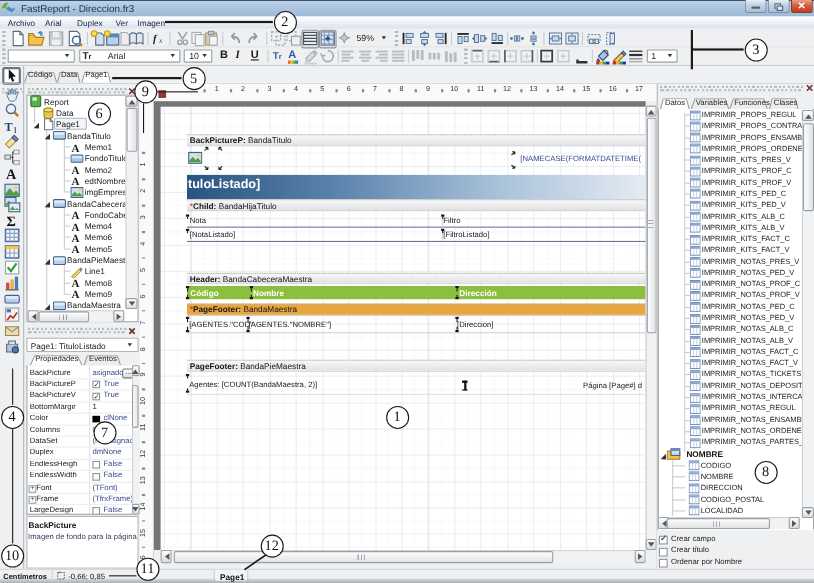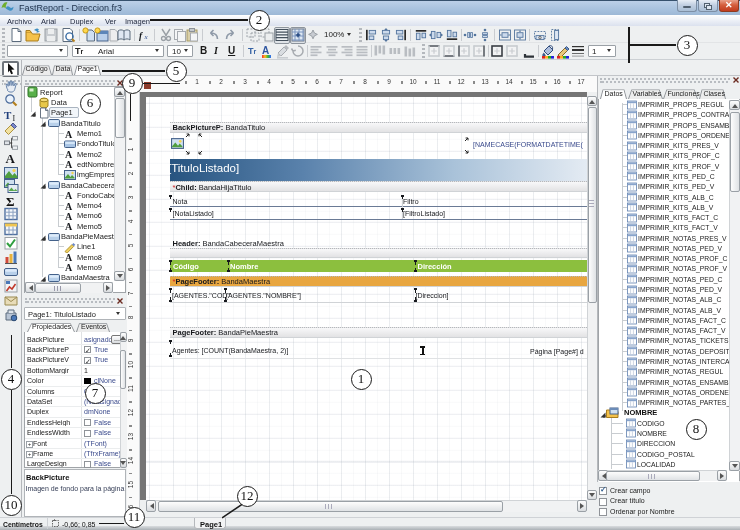--- a/index.html
+++ b/index.html
@@ -119,21 +119,21 @@
     <path d="M2 5.2 h12 M2 7.9 h12 M2 10.6 h12" stroke="#44505c" stroke-width="1.2"></path>
   </svg>
 <svg class="ico " style="left:290px;top:27px" width="16" height="16" viewBox="0 0 16 16">
     <rect x="2" y="2" width="12" height="12" fill="#dde7f2" stroke="#6b7685"></rect>
     <path d="M5 2 v12 M9 2 v12 M13 2 v12 M2 5 h12 M2 9 h12 M2 13 h12" stroke="#7d96c0" stroke-width="1"></path>
     <path d="M8 5 l1 2 2 1 -2 1 -1 2 -1-2 -2-1 2-1z" fill="#2c4f86"></path>
   </svg>
 <svg class="ico " style="left:305px;top:27px" width="16" height="16" viewBox="0 0 16 16">
     <path d="M8 3 l1.4 3 3 1.4 -3 1.4 -1.4 3 -1.4-3 -3-1.4 3-1.4z" fill="#c8ccd2" stroke="#9aa0a6"></path>
   </svg>
-<div class="tx" style="left:324px;top:30px;font-size:8px;color:#222">100%</div>
+<div class="tx" style="left:324px;top:30px;font-size:8px;color:#222">59%</div>
 <div class="cbarr" style="left:347px;top:33px"></div>
 <div class="grip" style="left:359px;top:28px;height:14px"></div>
 <svg class="ico " style="left:363px;top:27px" width="16" height="16" viewBox="0 0 16 16">
     <rect x="3" y="2.8" width="1.7" height="10.4" fill="#2a2a2a"></rect>
     <rect x="6.2" y="3.4" width="6.4" height="3.6" fill="#ccdaec" stroke="#54759e" stroke-width=".9"></rect>
     <rect x="6.2" y="9" width="4.6" height="3.6" fill="#ccdaec" stroke="#54759e" stroke-width=".9"></rect>
   </svg>
 <svg class="ico " style="left:378px;top:27px" width="16" height="16" viewBox="0 0 16 16">
     <rect x="4.4" y="3.4" width="7.2" height="3.6" fill="#ccdaec" stroke="#54759e" stroke-width=".9"></rect>
     <rect x="5.4" y="9" width="5.2" height="3.6" fill="#ccdaec" stroke="#54759e" stroke-width=".9"></rect>
@@ -736,32 +736,32 @@
       <path d="M1 4 L4 1 M1 4 L1 1.6 M1 4 L3.4 4" fill="none" stroke="#222" stroke-width="1"></path>
     </g>
   </svg>
 <svg class="ico" style="left:464px;top:149px" width="5" height="5" viewBox="0 0 5 5">
     <g transform="scale(-1,1) translate(-5,0)">
       <path d="M1 4 L4 1 M1 4 L1 1.6 M1 4 L3.4 4" fill="none" stroke="#222" stroke-width="1"></path>
     </g>
   </svg>
 <div class="tx" style="left:473px;top:141px;font-size:7px;color:#3a4a8c">[NAMECASE(FORMATDATETIME(</div>
 <div class="ab" style="left:170px;top:158.5px;width:417px;height:22px;background:linear-gradient(to right,#275480 0%,#5a82ac 32%,#a9c2d9 68%,#e4ebf3 100%)"></div>
-<div class="tx" style="left:168px;top:162px;font-size:11.5px;font-weight:normal;color:#fff">[TituloListado]</div>
+<div class="tx" style="left:157px;top:162px;font-size:11.5px;font-weight:bold;color:#fff">[TituloListado]</div>
 <div class="ab" style="left:170px;top:181px;width:417px;height:11px;background:linear-gradient(#f8f8f9,#e2e2e4);border-top:1px dotted #b5b8bc;border-bottom:1px solid #d0d3d6"></div>
 <div class="tx" style="left:172.5px;top:182.5px;font-size:7.5px;color:#16181c"><span style="color:#c22">*</span><b>Child:</b> BandaHijaTitulo</div>
 <div class="ab" style="left:170px;top:206px;width:417px;height:1px;background:#6a7a95"></div>
 <div class="ab" style="left:170px;top:219px;width:417px;height:1px;background:#6a7a95"></div>
 <div class="ab" style="left:402px;top:196px;width:1px;height:23px;background:#d0d3d6"></div>
 <div class="tx" style="left:172.5px;top:197.5px;font-size:7px;color:#16181c">Nota</div>
 <div class="tx" style="left:403px;top:197.5px;font-size:7px;color:#16181c">Filtro</div>
 <div class="tx" style="left:172.5px;top:210px;font-size:7px;color:#16181c">[NotaListado]</div>
 <div class="tx" style="left:403px;top:210px;font-size:7px;color:#16181c">[FiltroListado]</div>
 <div class="ab" style="left:170px;top:247.5px;width:417px;height:10.5px;background:linear-gradient(#f8f8f9,#e2e2e4);border-top:1px dotted #b5b8bc;border-bottom:1px solid #d0d3d6"></div>
-<div class="tx" style="left:172.5px;top:239px;font-size:7.5px;color:#16181c"><b>Header:</b> BandaCabeceraMaestra</div>
+<div class="tx" style="left:172.5px;top:249.0px;font-size:7.5px;color:#16181c"><b>Header:</b> BandaCabeceraMaestra</div>
 <div class="ab" style="left:170px;top:259.5px;width:417px;height:12.5px;background:#8cbf3e"></div>
 <div class="tx" style="left:173px;top:261.5px;font-size:7.5px;font-weight:bold;color:#fff">Código</div>
 <div class="tx" style="left:230px;top:261.5px;font-size:7.5px;font-weight:bold;color:#fff">Nombre</div>
 <div class="tx" style="left:417.5px;top:261.5px;font-size:7.5px;font-weight:bold;color:#fff">Dirección</div>
 <div class="ab" style="left:170px;top:275.5px;width:417px;height:11.5px;background:#e8a640;border-top:1px dotted #b5b8bc;border-bottom:1px solid #d0d3d6"></div>
 <div class="tx" style="left:172.5px;top:277.0px;font-size:7.5px;color:#16181c"><span style="color:#c22">*</span><b>PageFooter:</b> BandaMaestra</div>
 <div class="ab" style="left:170px;top:301.5px;width:417px;height:1px;background:#d0d3d6"></div>
 <div class="tx" style="left:172px;top:291.5px;font-size:7px;color:#16181c">[AGENTES."COD"</div>
 <div class="tx" style="left:226px;top:291.5px;font-size:7px;color:#16181c">[AGENTES."NOMBRE"]</div>
 <div class="tx" style="left:415.5px;top:291.5px;font-size:7px;color:#16181c">[Direccion]</div>

